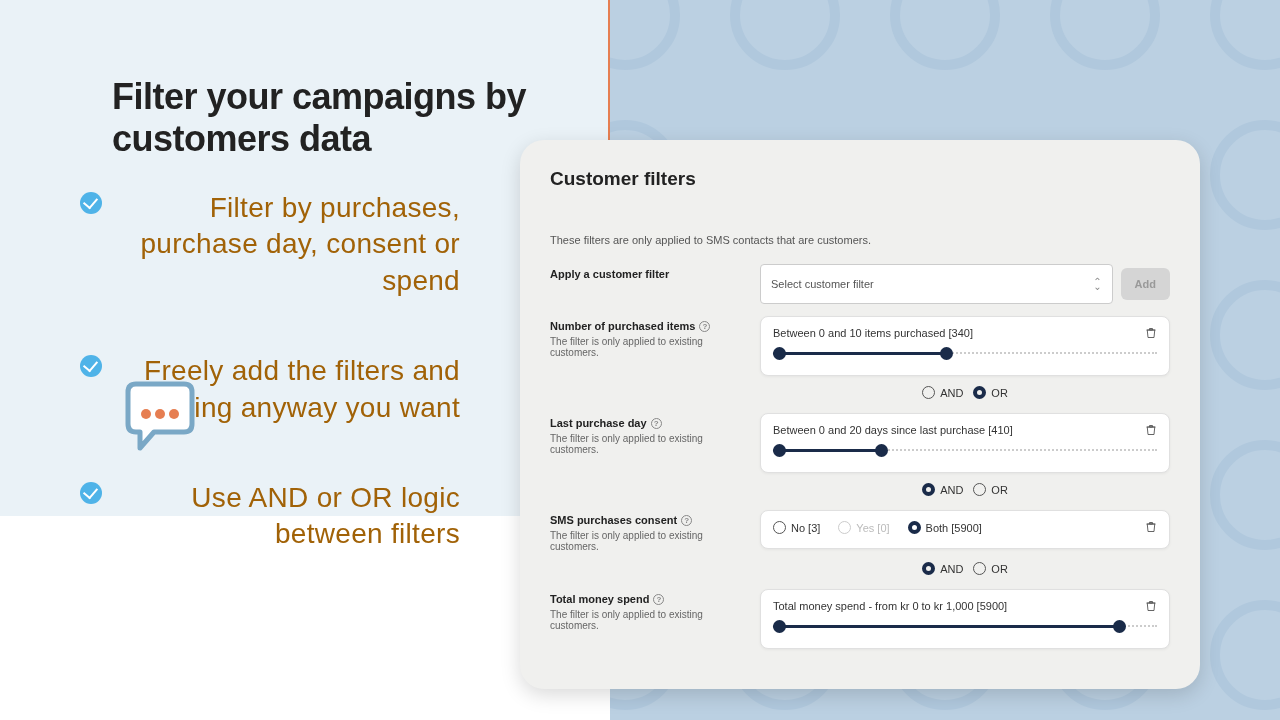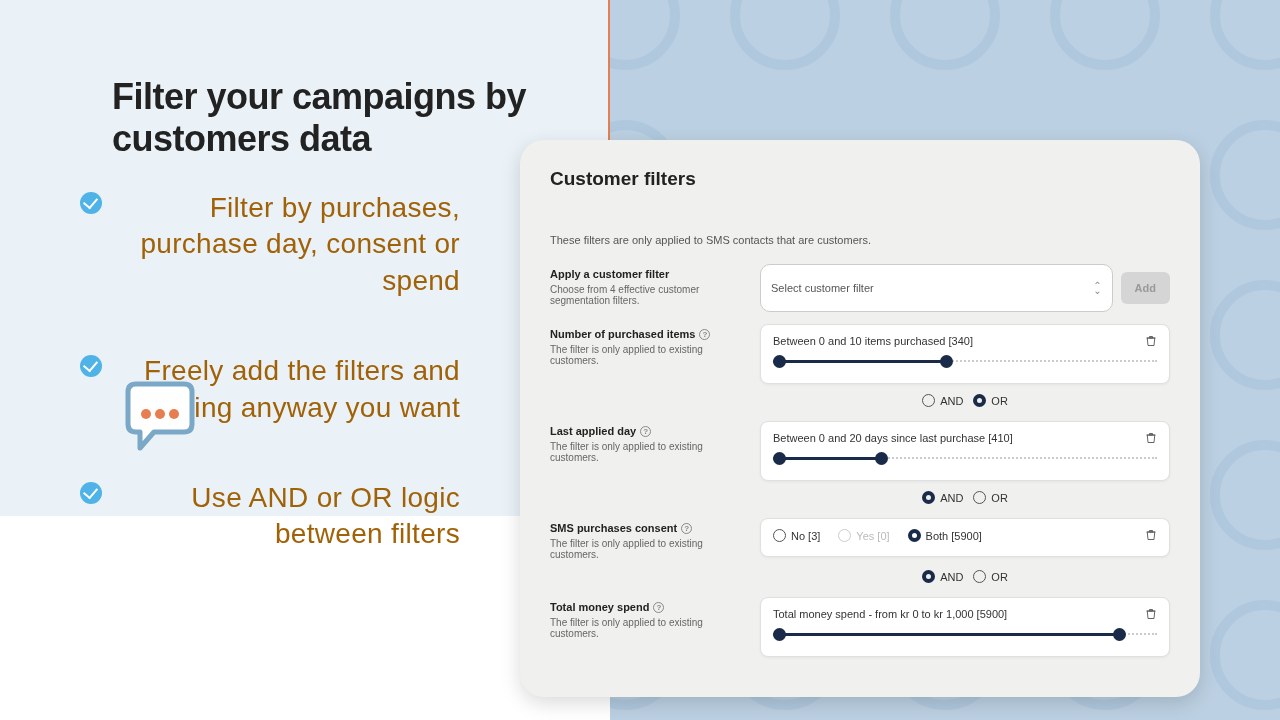--- a/index.html
+++ b/index.html
@@ -129,24 +129,24 @@
   margin-top: 2px;
 }
 .filter-right {
   flex: 1;
   display: flex;
   align-items: center;
   gap: 8px;
 }
 .select-box {
   flex: 1;
-  height: 48px;
+  height: 40px;
   background: white;
   border: 1px solid #ccc;
-  border-radius: 10px;
+  border-radius: 4px;
   display: flex;
   align-items: center;
   padding: 0 10px;
   font-size: 11px;
   color: #555;
   justify-content: space-between;
 }
 .select-box .updown {
   font-size: 10px;
   color: #888;
@@ -293,21 +293,20 @@
   <div class="circle" style="left:600px; top:600px"></div>
 </div>
 
 <div class="panel">
   <h2>Customer filters</h2>
   <div class="subtitle">These filters are only applied to SMS contacts that are customers.</div>
 
   <div class="filter-row">
     <div class="filter-left">
       <div class="lbl">Apply a customer filter</div>
-      <div class="desc">Choose from 4 effective customer segmentation filters.</div>
     </div>
     <div class="filter-right">
       <div class="select-box">
         <span>Select customer filter</span>
         <span class="updown">⌃<br>⌄</span>
       </div>
       <button class="add-btn">Add</button>
     </div>
   </div>
 
@@ -344,21 +343,21 @@
       </label>
     <label class="radio selected">
         <span class="r"></span>
         <span>OR</span>
       </label>
   </div>
 
   <div class="filter-row">
     <div class="filter-left">
       <div class="lbl">
-        <span>Last applied day</span>
+        <span>Last purchase day</span>
         <span class="help">?</span>
       </div>
       <div class="desc">The filter is only applied to existing customers.</div>
     </div>
     <div class="filter-right">
       <div class="card">
         <div class="card-title">
           <span>Between 0 and 20 days since last purchase [410]</span>
           <svg class="trash" viewBox="0 0 16 16">
               <path d="M3 4h10l-1 10H4z M2 4h12 M6 2h4v2H6z" fill="none" stroke="#555" stroke-width="1.2"></path>

